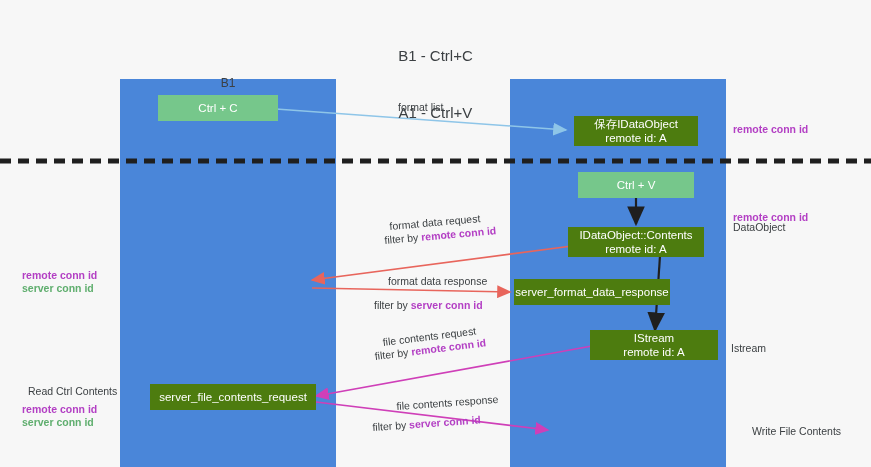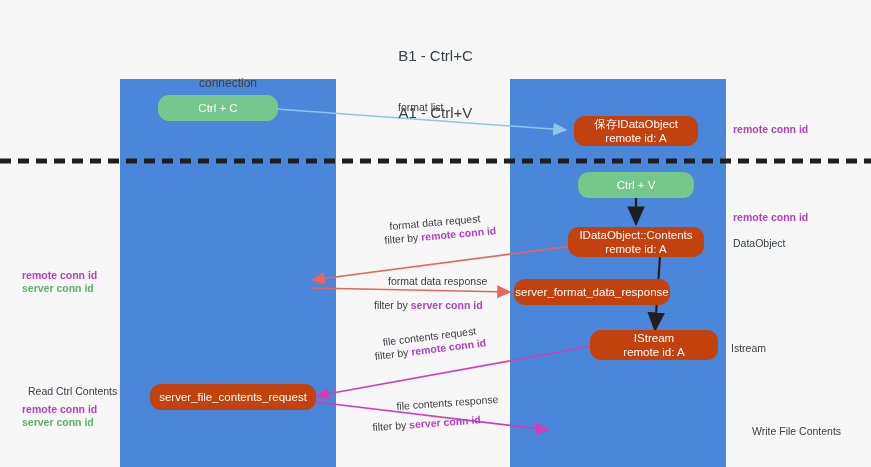--- a/index.html
+++ b/index.html
@@ -15,24 +15,23 @@
   .txt{position:absolute;white-space:pre;}
   .title{
     font-size:15px;color:#3c4043;text-align:center;line-height:19px;
   }
   .colhdr{font-size:12px;color:#3c4043;text-align:center;line-height:14px;}
   .boxlabel{
     position:absolute;color:#ffffff;text-align:center;
     display:flex;align-items:center;justify-content:center;
     flex-direction:column;font-size:11.5px;line-height:14px;
     box-sizing:border-box;
-    border-radius:11px;
   }
   .green{background:#76c78b;}
-  .orange{background:#c2410c;align-items:center;}
+  .orange{background:#4d7c0f;align-items:center;}
   .lane{position:absolute;background:#4a86d9;}
   .edgetxt{font-size:10.5px;color:#3c4043;position:absolute;white-space:nowrap;}
   .purple{color:#b33fc4;font-weight:bold;}
   .greenT{color:#5fae6e;font-weight:bold;}
   .sidelbl{position:absolute;font-size:10.5px;white-space:nowrap;}
   .sidelbl.b{font-weight:bold;}
   .plain{color:#3c4043;font-size:10.5px;position:absolute;white-space:nowrap;}
 </style>
 </head>
 <body>
@@ -74,21 +73,21 @@
 
     <line x1="316" y1="402" x2="548" y2="430" stroke="#cf3fb8" stroke-width="1.6" marker-end="url(#ah-mag)"></line>
   </svg>
 
   <div class="txt title" style="left:0px;top:8px;width:871px;">
     <div>B1 - Ctrl+C</div>
     <div>A1 - Ctrl+V</div>
   </div>
 
   <div class="txt colhdr" style="left:120px;top:48px;width:216px;">
-    <div>connection</div>
+    <div>B1</div>
   </div>
 
   <div class="boxlabel green" style="left:158px;top:95px;width:120px;height:26px;">
     <span>Ctrl + C</span>
   </div>
 
   <div class="boxlabel orange" style="left:574px;top:116px;width:124px;height:30px;">
     <span>保存IDataObject</span>
     <span>remote id: A</span>
   </div>
@@ -148,21 +147,21 @@
   <div class="edgetxt" style="left:372px;top:421px;transform:rotate(-4deg);transform-origin:left top;">
     <span>filter by </span><span class="purple">server conn id</span>
   </div>
 
   <div class="sidelbl b purple" style="left:733px;top:123px;">
     <span>remote conn id</span>
   </div>
   <div class="sidelbl b purple" style="left:733px;top:211px;">
     <span>remote conn id</span>
   </div>
-  <div class="plain" style="left:733px;top:237px;text-align:center;">
+  <div class="plain" style="left:733px;top:221px;text-align:center;">
     <span>DataObject</span>
   </div>
   <div class="plain" style="left:731px;top:342px;">
     <span>Istream</span>
   </div>
   <div class="plain" style="left:752px;top:425px;">
     <span>Write File Contents</span>
   </div>
 
   <div class="sidelbl b purple" style="left:22px;top:269px;">

